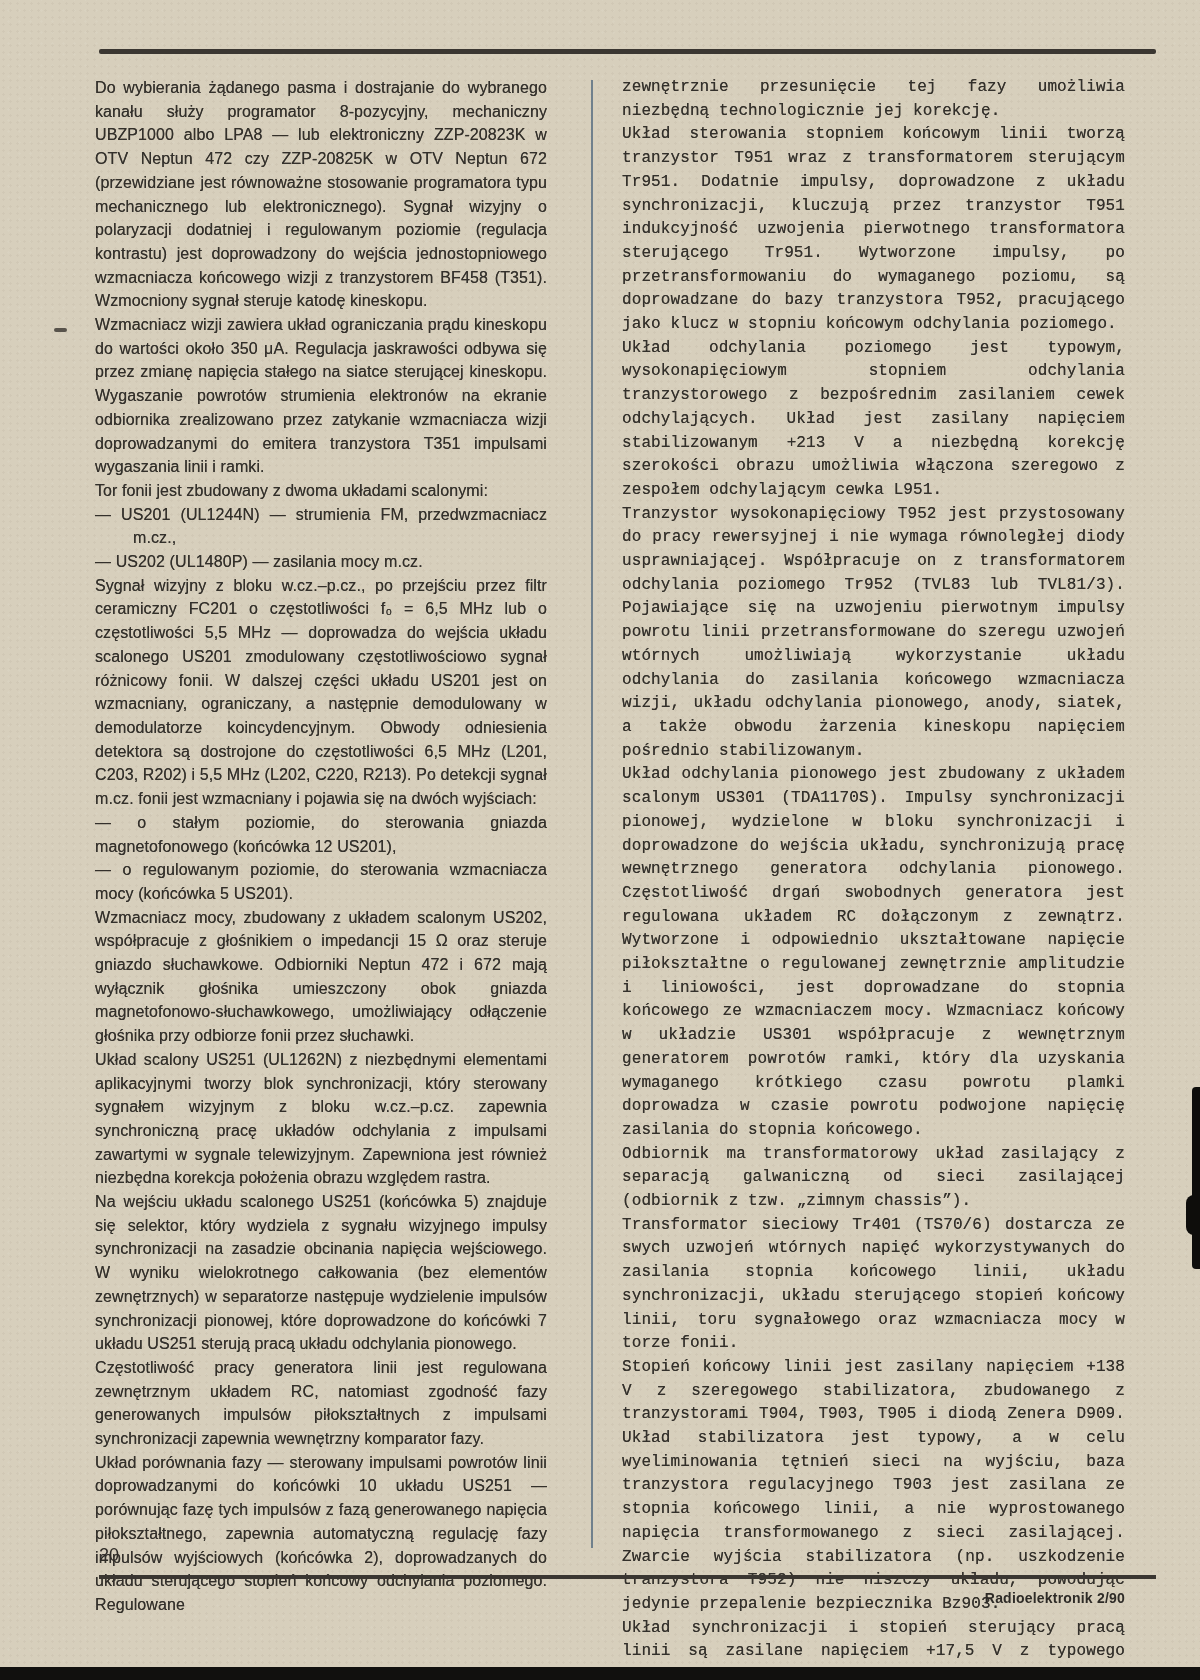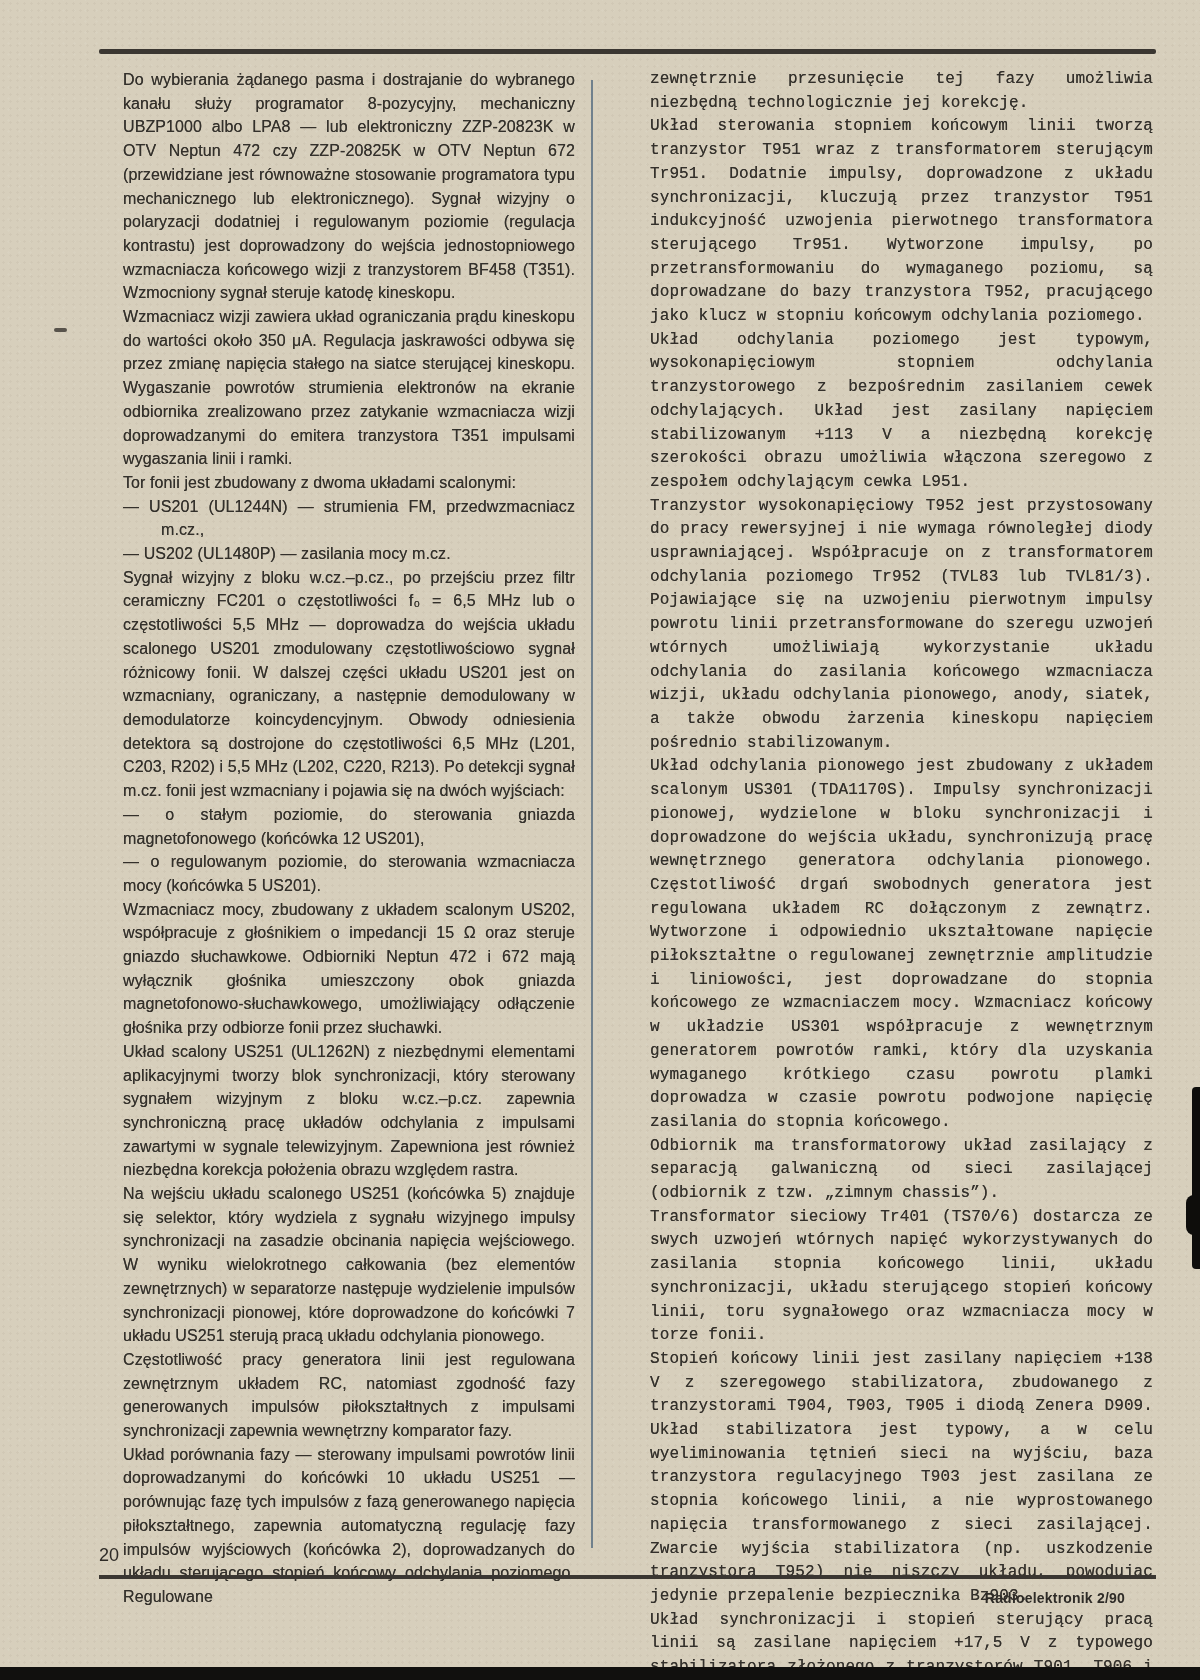--- a/index.html
+++ b/index.html
@@ -14,21 +14,21 @@
       radial-gradient(rgba(255,255,252,0.06) 1px, transparent 1.2px);
     background-size:7px 7px, 11px 11px;
     background-position:0 0, 3px 5px;
     overflow:hidden;
     font-family:"Liberation Sans", sans-serif;
   }
   .top-rule {
     position:absolute; left:99px; top:49px; width:1057px; height:5px;
     background:#3a3631; border-radius:2px;
   }
-  .col { position:absolute; top:68px;margin-left:28px; }
+  .col { position:absolute; top:76px; }
   .col-left  { left:95px;  width:452px; }
   .col-right { left:622px; width:503px;font-family:Liberation Mono, monospace; }
   .col p {
     margin:0;
     font-size:16px;
     line-height:23.7px;
     text-align:justify;
     color:#33302b;
     letter-spacing:0.1px;
     text-shadow:0 0 0.5px rgba(51,48,43,0.8);
@@ -98,21 +98,21 @@
     <p>Na wejściu układu scalonego US251 (końcówka 5) znajduje się selektor, który wydziela z sygnału wizyjnego impulsy synchronizacji na zasadzie obcinania napięcia wejściowego. W wyniku wielokrotnego całkowania (bez elementów zewnętrznych) w separatorze następuje wydzielenie impulsów synchronizacji pionowej, które doprowadzone do końcówki 7 układu US251 sterują pracą układu odchylania pionowego.</p>
     <p>Częstotliwość pracy generatora linii jest regulowana zewnętrznym układem RC, natomiast zgodność fazy generowanych impulsów piłokształtnych z impulsami synchronizacji zapewnia wewnętrzny komparator fazy.</p>
     <p>Układ porównania fazy — sterowany impulsami powrotów linii doprowadzanymi do końcówki 10 układu US251 — porównując fazę tych impulsów z fazą generowanego napięcia piłokształtnego, zapewnia automatyczną regulację fazy impulsów wyjściowych (końcówka 2), doprowadzanych do układu sterującego stopień końcowy odchylania poziomego. Regulowane</p>
   </div>
 
   <div class="column-divider"></div>
 
   <div class="col col-right">
     <p>zewnętrznie przesunięcie tej fazy umożliwia niezbędną technologicznie jej korekcję.</p>
     <p>Układ sterowania stopniem końcowym linii tworzą tranzystor T951 wraz z transformatorem sterującym Tr951. Dodatnie impulsy, doprowadzone z układu synchronizacji, kluczują przez tranzystor T951 indukcyjność uzwojenia pierwotnego transformatora sterującego Tr951. Wytworzone impulsy, po przetransformowaniu do wymaganego poziomu, są doprowadzane do bazy tranzystora T952, pracującego jako klucz w stopniu końcowym odchylania poziomego.</p>
-    <p>Układ odchylania poziomego jest typowym, wysokonapięciowym stopniem odchylania tranzystorowego z bezpośrednim zasilaniem cewek odchylających. Układ jest zasilany napięciem stabilizowanym +113 V a niezbędną korekcję szerokości obrazu umożliwia włączona szeregowo z zespołem odchylającym cewka L951.</p>
+    <p>Układ odchylania poziomego jest typowym, wysokonapięciowym stopniem odchylania tranzystorowego z bezpośrednim zasilaniem cewek odchylających. Układ jest zasilany napięciem stabilizowanym +213 V a niezbędną korekcję szerokości obrazu umożliwia włączona szeregowo z zespołem odchylającym cewka L951.</p>
     <p>Tranzystor wysokonapięciowy T952 jest przystosowany do pracy rewersyjnej i nie wymaga równoległej diody usprawniającej. Współpracuje on z transformatorem odchylania poziomego Tr952 (TVL83 lub TVL81/3). Pojawiające się na uzwojeniu pierwotnym impulsy powrotu linii przetransformowane do szeregu uzwojeń wtórnych umożliwiają wykorzystanie układu odchylania do zasilania końcowego wzmacniacza wizji, układu odchylania pionowego, anody, siatek, a także obwodu żarzenia kineskopu napięciem pośrednio stabilizowanym.</p>
     <p>Układ odchylania pionowego jest zbudowany z układem scalonym US301 (TDA1170S). Impulsy synchronizacji pionowej, wydzielone w bloku synchronizacji i doprowadzone do wejścia układu, synchronizują pracę wewnętrznego generatora odchylania pionowego. Częstotliwość drgań swobodnych generatora jest regulowana układem RC dołączonym z zewnątrz. Wytworzone i odpowiednio ukształtowane napięcie piłokształtne o regulowanej zewnętrznie amplitudzie i liniowości, jest doprowadzane do stopnia końcowego ze wzmacniaczem mocy. Wzmacniacz końcowy w układzie US301 współpracuje z wewnętrznym generatorem powrotów ramki, który dla uzyskania wymaganego krótkiego czasu powrotu plamki doprowadza w czasie powrotu podwojone napięcię zasilania do stopnia końcowego.</p>
     <p>Odbiornik ma transformatorowy układ zasilający z separacją galwaniczną od sieci zasilającej (odbiornik z tzw. „zimnym chassis”).</p>
     <p>Transformator sieciowy Tr401 (TS70/6) dostarcza ze swych uzwojeń wtórnych napięć wykorzystywanych do zasilania stopnia końcowego linii, układu synchronizacji, układu sterującego stopień końcowy linii, toru sygnałowego oraz wzmacniacza mocy w torze fonii.</p>
     <p>Stopień końcowy linii jest zasilany napięciem +138 V z szeregowego stabilizatora, zbudowanego z tranzystorami T904, T903, T905 i diodą Zenera D909. Układ stabilizatora jest typowy, a w celu wyeliminowania tętnień sieci na wyjściu, baza tranzystora regulacyjnego T903 jest zasilana ze stopnia końcowego linii, a nie wyprostowanego napięcia transformowanego z sieci zasilającej. Zwarcie wyjścia stabilizatora (np. uszkodzenie tranzystora T952) nie niszczy układu, powodując jedynie przepalenie bezpiecznika Bz903.</p>
     <p>Układ synchronizacji i stopień sterujący pracą linii są zasilane napięciem +17,5 V z typowego stabilizatora złożonego z tranzystorów T901, T906 i diody Zenera D907. Układ ten wstępnie stabilizuje również napięcie zasilania toru sygnałowego, którego zasadniczy stabilizator napięcia +12,5 V tworzy tranzystor T902 i dioda D908.</p>
     <p>Wzmacniacz mocy w torze fonii jest zasilany z prostownika jednopołówkowego napięciem +39 V.</p>
     <p>
       <span class="endsq"></span>
       <span>Schemat mechanicznego programatora UBZP-1000 jest przedstawiony na rys. 9.</span>

